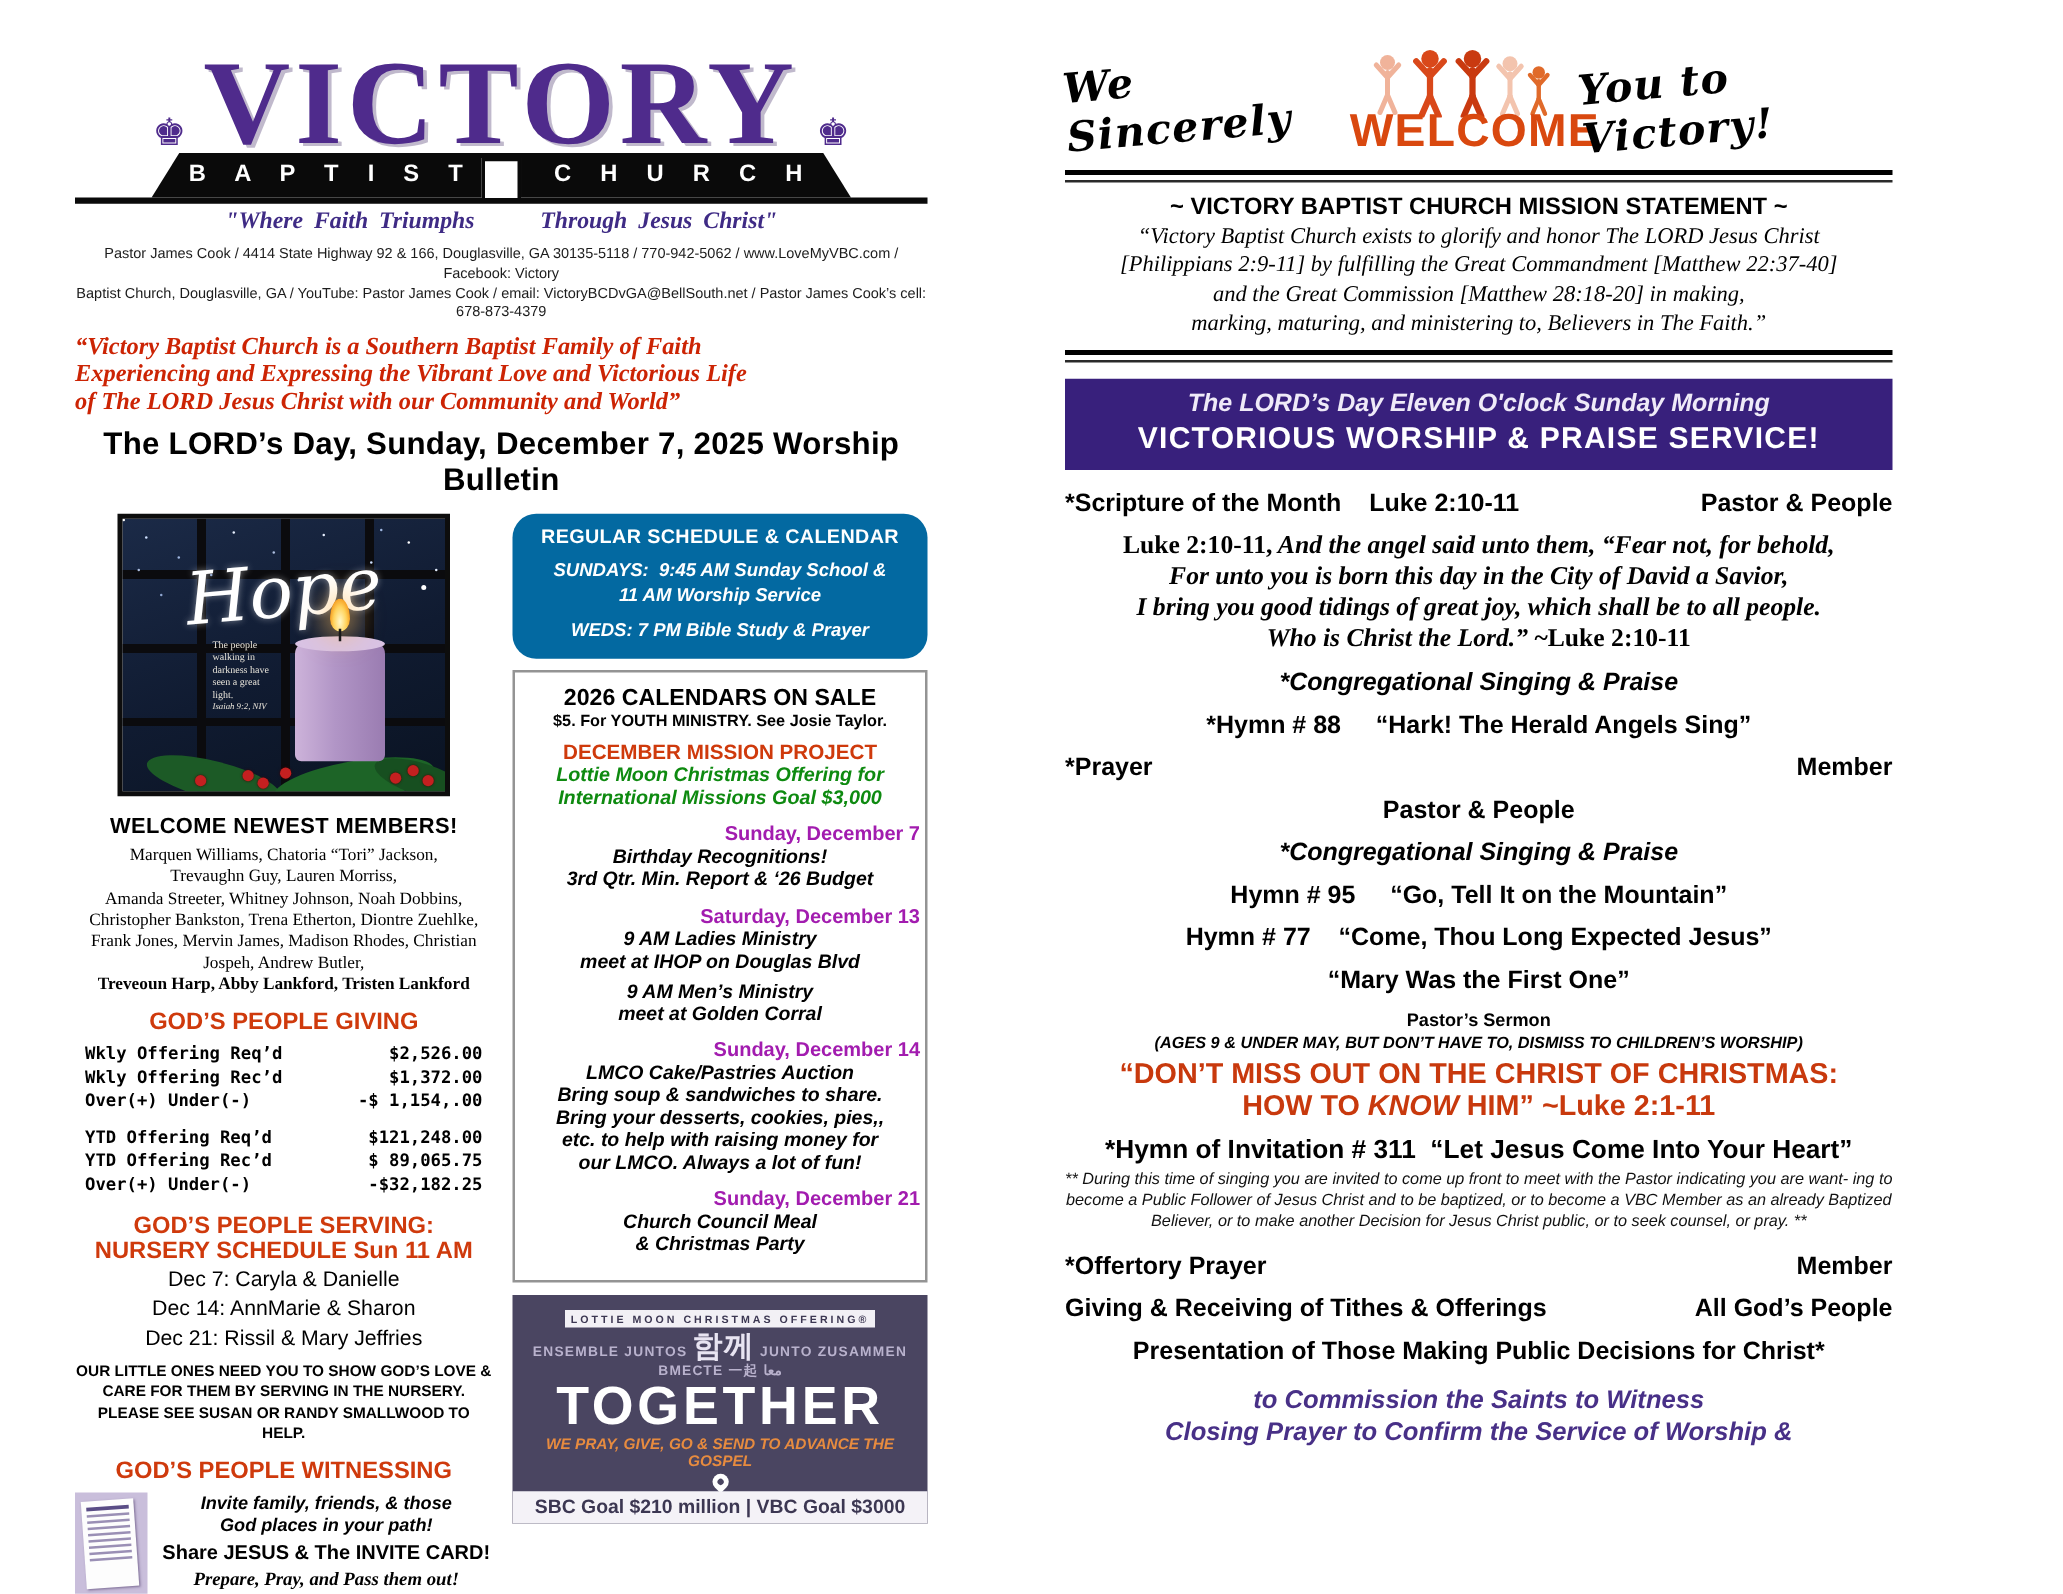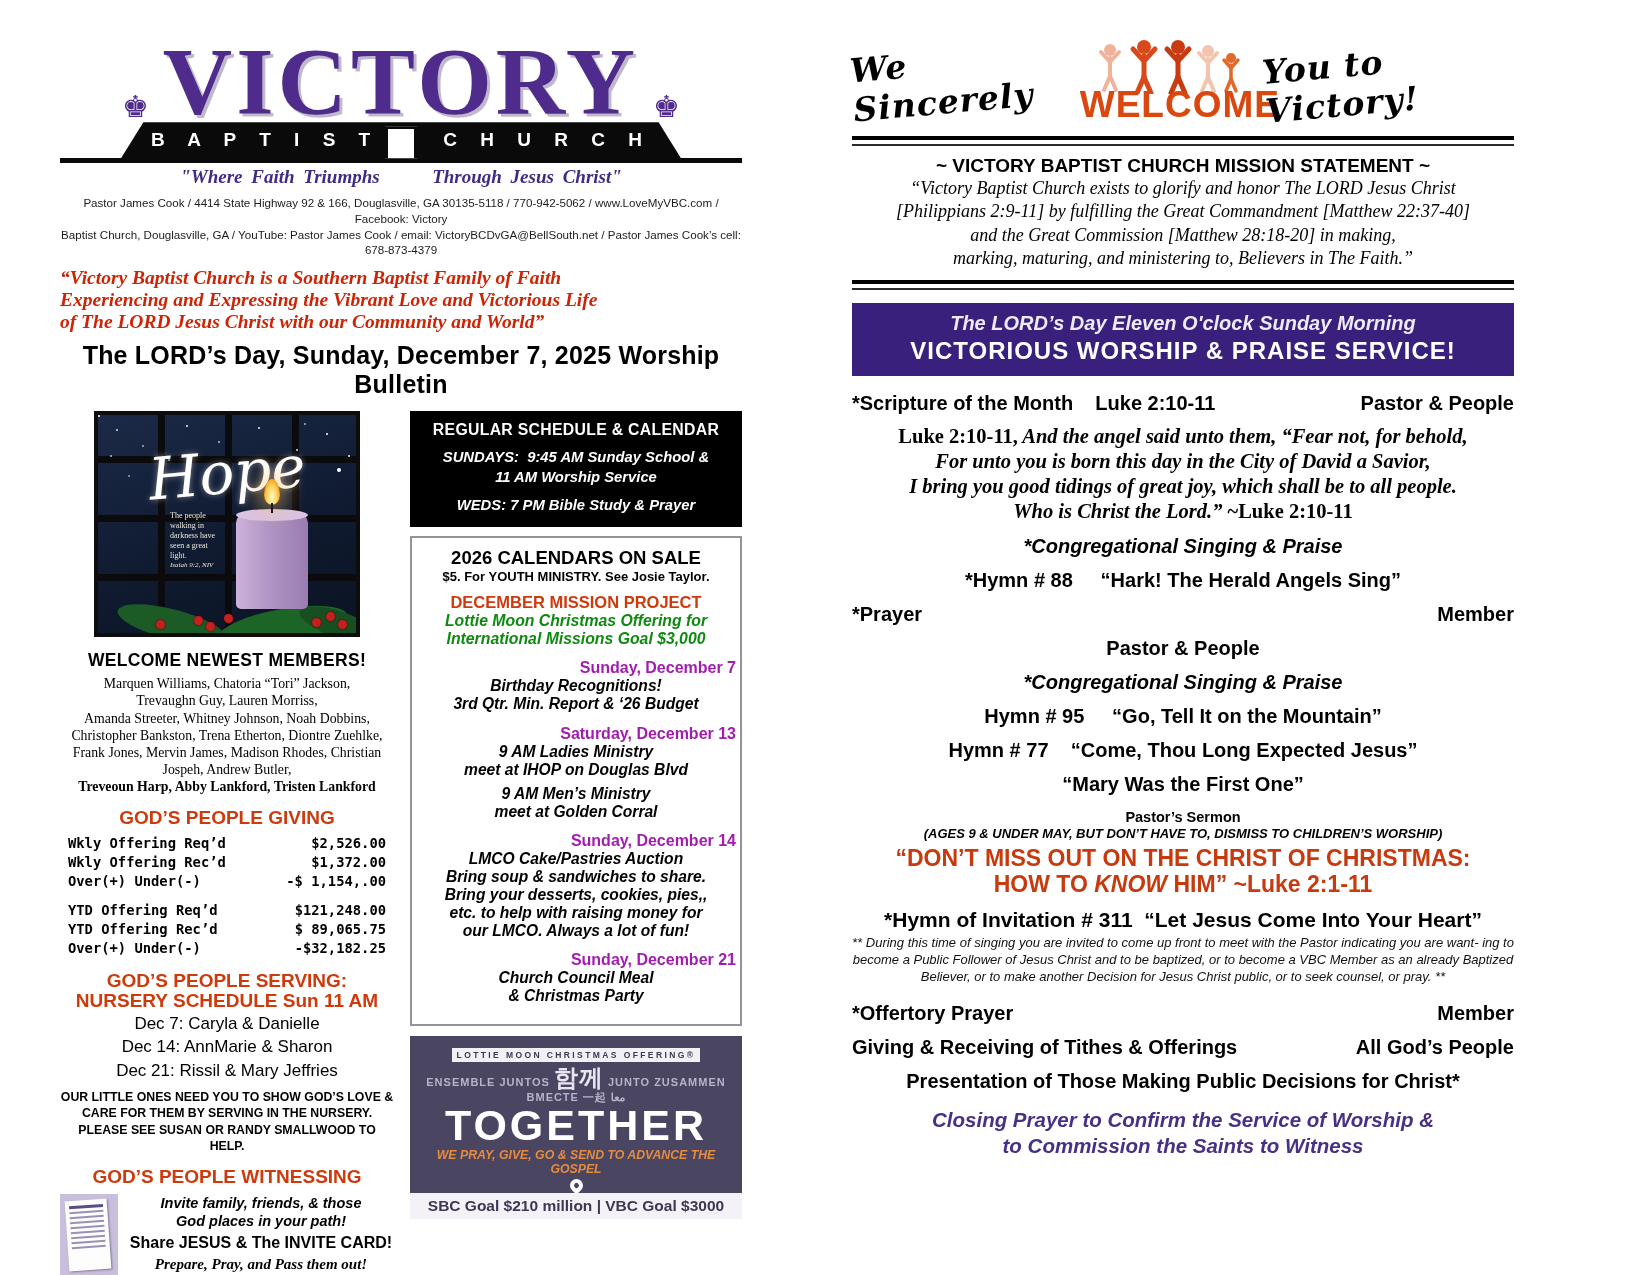--- a/index.html
+++ b/index.html
@@ -78,21 +78,21 @@
   .invite-inner{position:absolute;left:7px;top:6px;width:42px;height:70px;background:#fdfdfd;
     transform:rotate(-4deg);box-shadow:1px 1px 2px rgba(60,40,90,.5);padding:4px 3px;box-sizing:border-box;}
   .invite-inner i{display:block;height:2px;background:#9a8fb5;margin:3px 1px;}
   .invite-inner i.t{background:#5a4d86;height:3px;margin-top:1px;}
   .witness-text{flex:1;}
   .wit1{font-style:italic;font-weight:bold;font-size:14.5px;line-height:1.25;}
   .wit3{font-weight:bold;font-size:16px;margin-top:4px;}
   .wit4{font-family:"Liberation Serif",serif;font-style:italic;font-weight:bold;font-size:15px;margin-top:4px;}
 
   
-  .schedule-box{background:#000000;color:#fff;text-align:center;padding:10px 4px 12px;}
+  .schedule-box{background:#0369a1;color:#fff;text-align:center;padding:10px 4px 12px;border-radius:19px;}
   .schedule-title{font-weight:bold;font-size:15.8px;letter-spacing:.3px;}
   .schedule-line{font-style:italic;font-weight:bold;font-size:14.8px;line-height:1.3;}
   .mt8{margin-top:9px;}
   .calendar-box{border:2px solid #949494;margin-top:9px;padding:9px 4px;height:468px;box-sizing:content-box;text-align:center;}
   .cal-title{font-weight:bold;font-size:18.5px;}
   .cal-sub{font-weight:bold;font-size:13px;}
   .cal-mission{font-weight:bold;font-size:16.5px;color:#cf3a0c;margin-top:9px;}
   .cal-green{font-weight:bold;font-style:italic;font-size:15.8px;color:#0e8a10;line-height:1.15;}
   .ev-date{font-weight:bold;font-size:16px;color:#a21caf;margin-top:11px;text-align:right;}
   .ev-line{font-weight:bold;font-style:italic;font-size:15.6px;line-height:1.16;}
@@ -450,17 +450,17 @@
       <span>*Offertory Prayer</span>
       <span>Member</span>
     </div>
     <div class="p-row">
       <span>Giving &amp; Receiving of Tithes &amp; Offerings</span>
       <span>All God’s People</span>
     </div>
     <div class="p-line">Presentation of Those Making Public Decisions for Christ*</div>
 
     <div class="p-close">
+      <div>to Commission the Saints to Witness</div>
       <div>Closing Prayer to Confirm the Service of Worship &amp;</div>
-      <div>to Commission the Saints to Witness</div>
     </div>
   </div>
 </div>
 
 </body></html>

